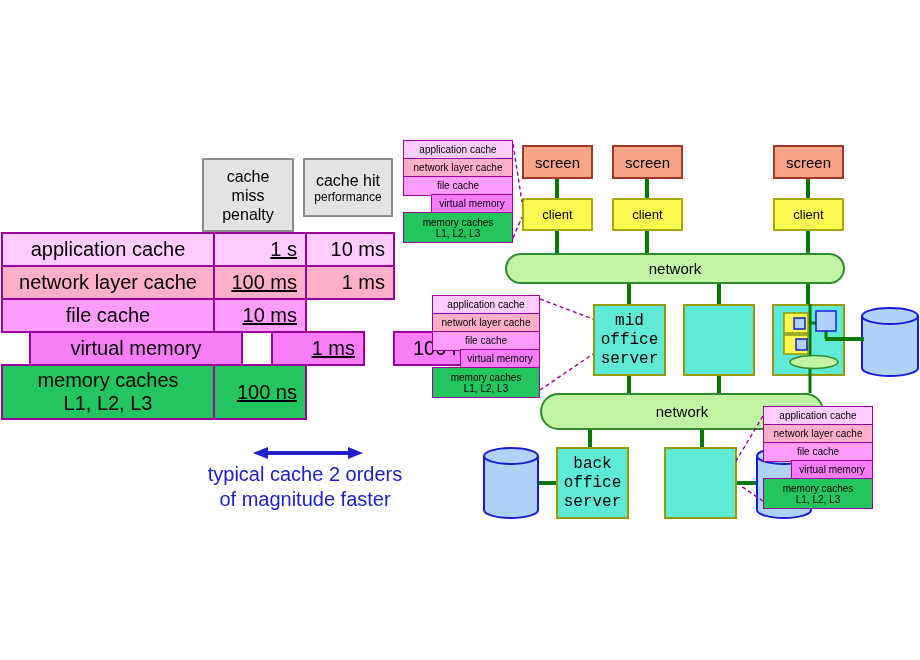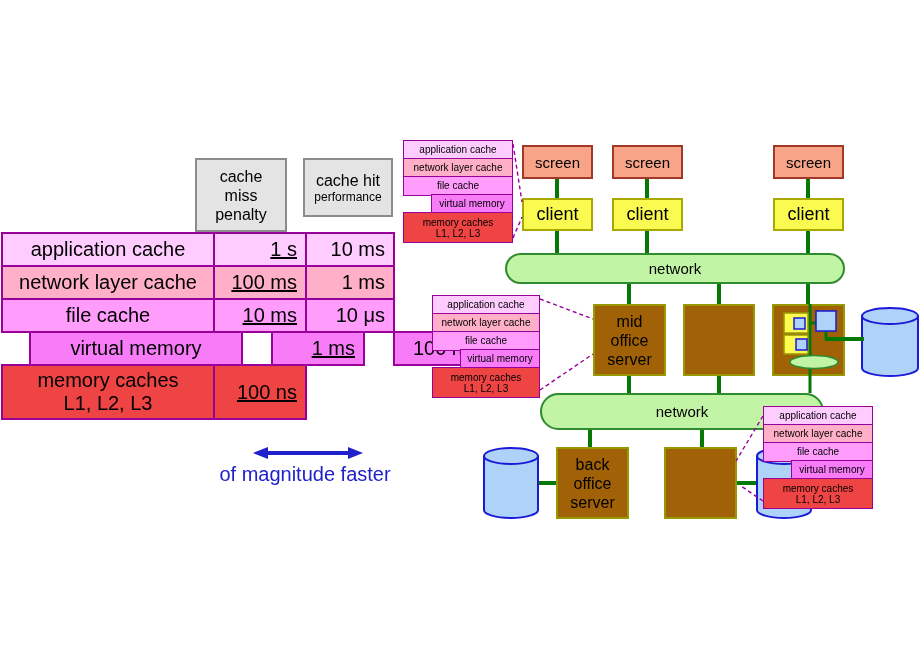--- a/index.html
+++ b/index.html
@@ -15,28 +15,28 @@
   .tbl-body{position:absolute;left:1px;top:232px;z-index:2;}
   .trow{display:flex;margin-top:-2px;}
   .trow:first-child{margin-top:0;}
   .tcell{box-sizing:border-box;border:2px solid #990099;display:flex;align-items:center;
          font-size:20px;}
   .cell-label{width:214px;justify-content:center;text-align:center;white-space:pre-line;line-height:23px;}
   .cell-val{width:94px;margin-left:-2px;justify-content:flex-end;padding-right:8px;text-decoration:underline;}
   .cell-val2{width:90px;margin-left:-2px;justify-content:flex-end;padding-right:8px;}
   .h35{height:35px;} .h56{height:56px;}
   .bg0{background:#FFCCFF;} .bg1{background:#FFB0C8;} .bg2{background:#FF9CFC;}
-  .bg3{background:#F87CF8;margin-left:28px;} .bg4{background:#ef4444;}
+  .bg3{background:#F87CF8;margin-left:28px;} .bg4{background:#22c55e;}
   
   .note{color:#2020CC;text-align:center;font-size:20px;line-height:25px;z-index:2;}
   
   .box{display:flex;align-items:center;justify-content:center;text-align:center;z-index:2;}
   .screen{background:#F8A488;border:2px solid #A43828;font-size:15px;}
-  .client{background:#FAFA50;border:2px solid #A8A800;font-size:18px;}
-  .server{background:#a16207;border:2px solid #989800;font-size:16px;white-space:pre-line;line-height:19px;}
+  .client{background:#FAFA50;border:2px solid #A8A800;font-size:13px;}
+  .server{background:#5eead4;border:2px solid #989800;font-size:16px;white-space:pre-line;line-height:19px;font-family:Liberation Mono, monospace;}
   .network{background:#C2F4A6;border:2px solid #2E8B2E;border-radius:17px;font-size:15px;}
   .cylwrap{z-index:2;}
   
   .stack{position:absolute;width:110px;z-index:6;}
   .srow{box-sizing:border-box;margin-top:-1.5px;border:1.5px solid #990099;display:flex;
         align-items:center;justify-content:center;text-align:center;font-size:10px;
         line-height:11px;white-space:pre-line;}
   .srow:first-child{margin-top:0;}
   .sh{height:19.5px;} .shL{height:31px;}
 </style>
@@ -56,21 +56,21 @@
       <line x1="808" y1="282" x2="808" y2="306"></line>
     <line x1="629" y1="374" x2="629" y2="395"></line>
       <line x1="719" y1="374" x2="719" y2="395"></line>
     <line x1="590" y1="428" x2="590" y2="449"></line>
       <line x1="702" y1="428" x2="702" y2="449"></line>
     <line x1="538" y1="483" x2="558" y2="483"></line>
       <line x1="736" y1="483" x2="756" y2="483"></line>
   </g>
 </svg>
 
-<div class="abs hdr" style="left:195px;top:158px;width:92px;height:74px;">
+<div class="abs hdr" style="left:202px;top:158px;width:92px;height:74px;">
   <div class="hdr-main">cache
 miss
 penalty</div>
 </div>
 <div class="abs hdr" style="left:303px;top:158px;width:90px;height:59px;">
   <div class="hdr-main">cache hit</div>
   <div class="hdr-sub">performance</div>
 </div>
 
 <div class="tbl-body">
@@ -80,40 +80,40 @@
     <div class="tcell cell-val2 bg0 h35">10 ms</div>
   </div>
   <div class="trow">
     <div class="tcell cell-label bg1 h35">network layer cache</div>
     <div class="tcell cell-val  bg1 h35">100 ms</div>
     <div class="tcell cell-val2 bg1 h35">1 ms</div>
   </div>
   <div class="trow">
     <div class="tcell cell-label bg2 h35">file cache</div>
     <div class="tcell cell-val  bg2 h35">10 ms</div>
-    <div class="tcell cell-val2 bg2 h35">10 μs</div>
   </div>
   <div class="trow">
     <div class="tcell cell-label bg3 h35">virtual memory</div>
     <div class="tcell cell-val  bg3 h35">1 ms</div>
     <div class="tcell cell-val2 bg3 h35">100 ns</div>
   </div>
   <div class="trow">
     <div class="tcell cell-label bg4 h56">memory caches
 L1, L2, L3</div>
     <div class="tcell cell-val  bg4 h56">100 ns</div>
   </div>
 </div>
 
 <svg class="abs" style="left:252px;top:446px;z-index:2" width="112" height="14">
   <line x1="13" y1="7" x2="99" y2="7" stroke="#2020CC" stroke-width="4"></line>
   <polygon points="1,7 16,1 16,13" fill="#2020CC"></polygon>
   <polygon points="111,7 96,1 96,13" fill="#2020CC"></polygon>
 </svg>
 <div class="abs note" style="left:160px;top:462px;width:290px;">
+  <div>typical cache 2 orders</div>
   <div>of magnitude faster</div>
 </div>
 
 <div class="abs box screen" style="left:522px;top:145px;width:71px;height:34px;">
     <span>screen</span>
   </div>
 <div class="abs box screen" style="left:612px;top:145px;width:71px;height:34px;">
     <span>screen</span>
   </div>
 <div class="abs box screen" style="left:773px;top:145px;width:71px;height:34px;">

